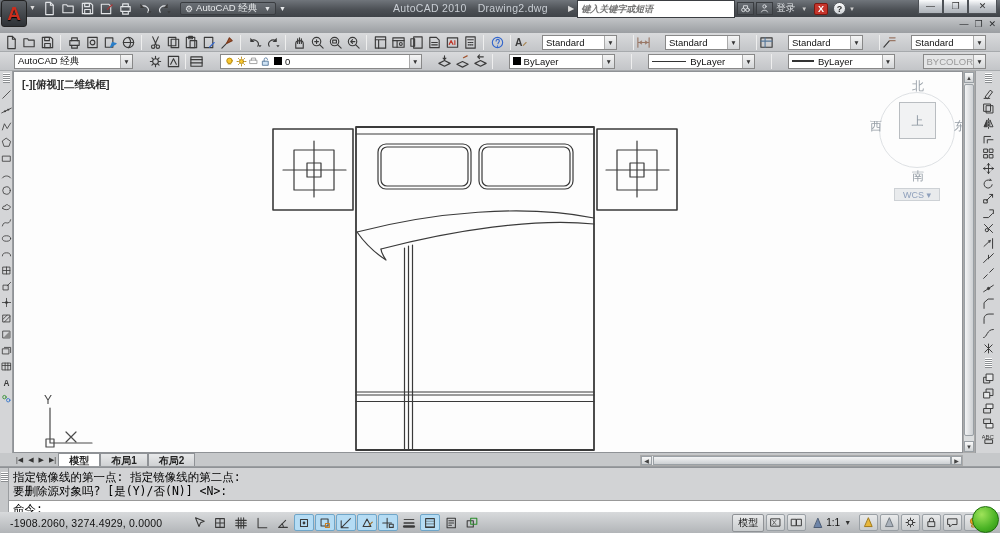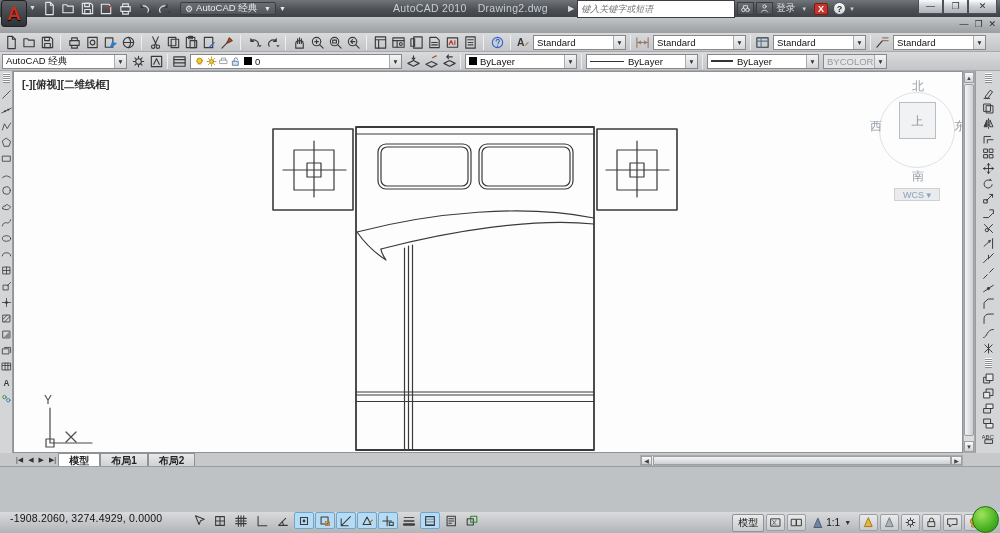--- a/index.html
+++ b/index.html
@@ -21,21 +21,21 @@
     background:linear-gradient(#6a6f75,#53575c); border:1px solid #3a3d41; border-radius:2px;
     color:#e8eaec; font-size:9.5px; white-space:nowrap; }
   .ws-dd .gear { margin-right:3px; font-size:9px; }
   .ws-dd .caret { margin-left:auto; font-size:7px; }
   .ws-extra { color:#e8eaec; font-size:7px; padding:2px 3px; }
   .title-text { position:absolute; left:393px; top:2px; font-size:10.5px; color:#c9ced4; letter-spacing:.3px; }
   .title-text span+span { margin-left:11px; }
   .search-zone { position:absolute; left:568px; top:2px; display:flex; align-items:center; height:13px; }
   .flyout { color:#ddd; font-size:8px; margin-right:3px; }
   .search-input { width:158px; height:13px; border:1px solid #3a3d41; font-size:9px; font-style:italic;
-    color:#888; padding:8px 3px; background:#fff; }
+    color:#888; padding:8px 3px; background:#fff;font-weight:bold; }
   .sbtn { width:17px; height:13px; display:flex; align-items:center; justify-content:center;
     background:linear-gradient(#6a6f75,#4d5156); border:1px solid #3a3d41; margin-left:2px; }
   .sbtn svg { width:11px; height:11px; stroke:#e3e5e8; fill:none; stroke-width:1.3; }
   .signin { color:#dfe2e5; font-size:9.5px; margin:0 3px; }
   .tiny-caret { color:#ccc; font-size:6px; margin:0 3px; }
   .xchg { width:14px; height:12px; background:#c6352c; border:1px solid #7e1810; border-radius:2px;
     color:#fff; font-size:9px; font-weight:bold; text-align:center; line-height:11px; margin-left:4px; }
   .helpbtn { width:13px; height:13px; border-radius:50%; background:linear-gradient(#fdfdfd,#cfd3d7);
     border:1px solid #55595e; color:#333; font-size:9px; font-weight:bold; text-align:center; line-height:12px; margin-left:5px; }
   .win-controls { position:absolute; right:3px; top:0; display:flex; }
@@ -52,21 +52,21 @@
   
   .toolrow { position:absolute; left:0; width:1000px; height:19px;
     background:linear-gradient(#d9dadc,#c3c5c8); display:flex; align-items:center; border-bottom:1px solid #a7aaad; }
   .tb2 { top:33px; } .tb3 { top:52px; }
   .tgroup { display:flex; align-items:center; padding:0 2px; }
   .sep { width:1px; height:15px; background:#9a9da0; border-right:1px solid #eee; margin:0 2px; }
   .tbtn { width:18px; height:17px; display:flex; align-items:center; justify-content:center; background:transparent; }
   .tbtn svg { width:15px; height:15px; }
   svg { fill:none; stroke:#3a3a3a; stroke-width:1.2; stroke-linecap:round; stroke-linejoin:round; }
   .dd { display:flex; align-items:center; height:15px; background:#fff; border:1px solid #888;
-    font-size:9.5px; color:#111; padding-left:3px; margin:0 2px; }
+    font-size:9.5px; color:#111; padding-left:3px; margin:0 14px; }
   .dd .arrow { margin-left:auto; width:12px; height:13px; background:linear-gradient(#f5f5f5,#d4d6d8);
     border-left:1px solid #aaa; text-align:center; font-size:6.5px; line-height:13px; color:#333; }
   .dd.disabled { background:#e4e5e6; color:#9a9a9a; }
   .dd .swatch { width:8px; height:8px; background:#000; margin-right:3px; flex:none; }
   .dd .ltline { width:34px; height:1px; background:#333; margin-right:4px; flex:none; }
   .dd .lwline { width:22px; height:2px; background:#333; margin-right:4px; flex:none; }
   .layer-glyphs { display:flex; align-items:center; gap:1px; margin-right:3px; }
   .layer-glyphs svg { width:11px; height:11px; }
 
   
@@ -123,21 +123,21 @@
   .cmd-left { width:9px; background:#c6c8ca; border-right:1px solid #9a9da0; }
   .cmd-left .grip{ margin:4px auto; }
   .cmd-body { flex:1; display:flex; flex-direction:column; }
   .cmd-history { flex:1; padding:2px 4px; font-family:"DejaVu Sans Mono",monospace; font-size:11.5px;
     color:#000; line-height:14px; background:#d2d3d5; }
   .cmd-input { height:16px; background:#fff; border-top:1px solid #999; padding:1px 4px;
     font-family:"DejaVu Sans Mono",monospace; font-size:11.5px; color:#000; }
 
   
   .statusbar { position:absolute; left:0; top:512px; width:1000px; height:21px;
-    background:linear-gradient(#d8dadc,#b2b5b8); display:flex; padding:0 4px; }
+    background:linear-gradient(#d8dadc,#b2b5b8); display:flex; align-items:center; padding:0 4px; }
   .coords { font-size:10.5px; color:#111; width:185px; padding-left:6px; letter-spacing:.2px; }
   .toggles { display:flex; gap:1px; }
   .stoggle { width:20px; height:17px; display:flex; align-items:center; justify-content:center;
     border:1px solid transparent; border-radius:2px; }
   .stoggle svg { width:14px; height:14px; }
   .stoggle.on { background:#b5dcf4; border-color:#6fa6c9; }
   .sb-spacer { flex:1; }
   .sb-right { display:flex; align-items:center; gap:2px; }
   .model-btn { font-size:10px; color:#111; padding:1px 5px; background:linear-gradient(#e9eaeb,#c9ccce);
     border:1px solid #8f9296; border-radius:2px; }
@@ -912,20 +912,34 @@
         <div class="tab">布局1</div>
         <div class="tab">布局2</div>
       </div>
     <div class="hscroll">
       <div class="hs-l">◀</div>
       <div class="hs-thumb"></div>
       <div class="hs-r">▶</div>
     </div>
   </div>
 
+  <div class="cmdwin">
+    <div class="cmd-left">
+        <div class="grip"></div>
+      </div>
+    <div class="cmd-body">
+      <div class="cmd-history">
+        <div>指定镜像线的第一点: 指定镜像线的第二点:</div>
+        <div>要删除源对象吗? [是(Y)/否(N)] &lt;N&gt;:</div>
+      </div>
+      <div class="cmd-input">
+        <span>命令:</span>
+      </div>
+    </div>
+  </div>
 
   <div class="statusbar">
     <div class="coords">-1908.2060, 3274.4929, 0.0000</div>
     <div class="toggles">
         <div class="stoggle">
           <svg viewBox="0 0 16 16" fill="none" stroke="#3a3a3a" stroke-width="1.2" stroke-linecap="round" stroke-linejoin="round">
             <path d="M4 2l4 10 1.8-4.2L14 6z"></path>
           </svg>
         </div>
         <div class="stoggle">

